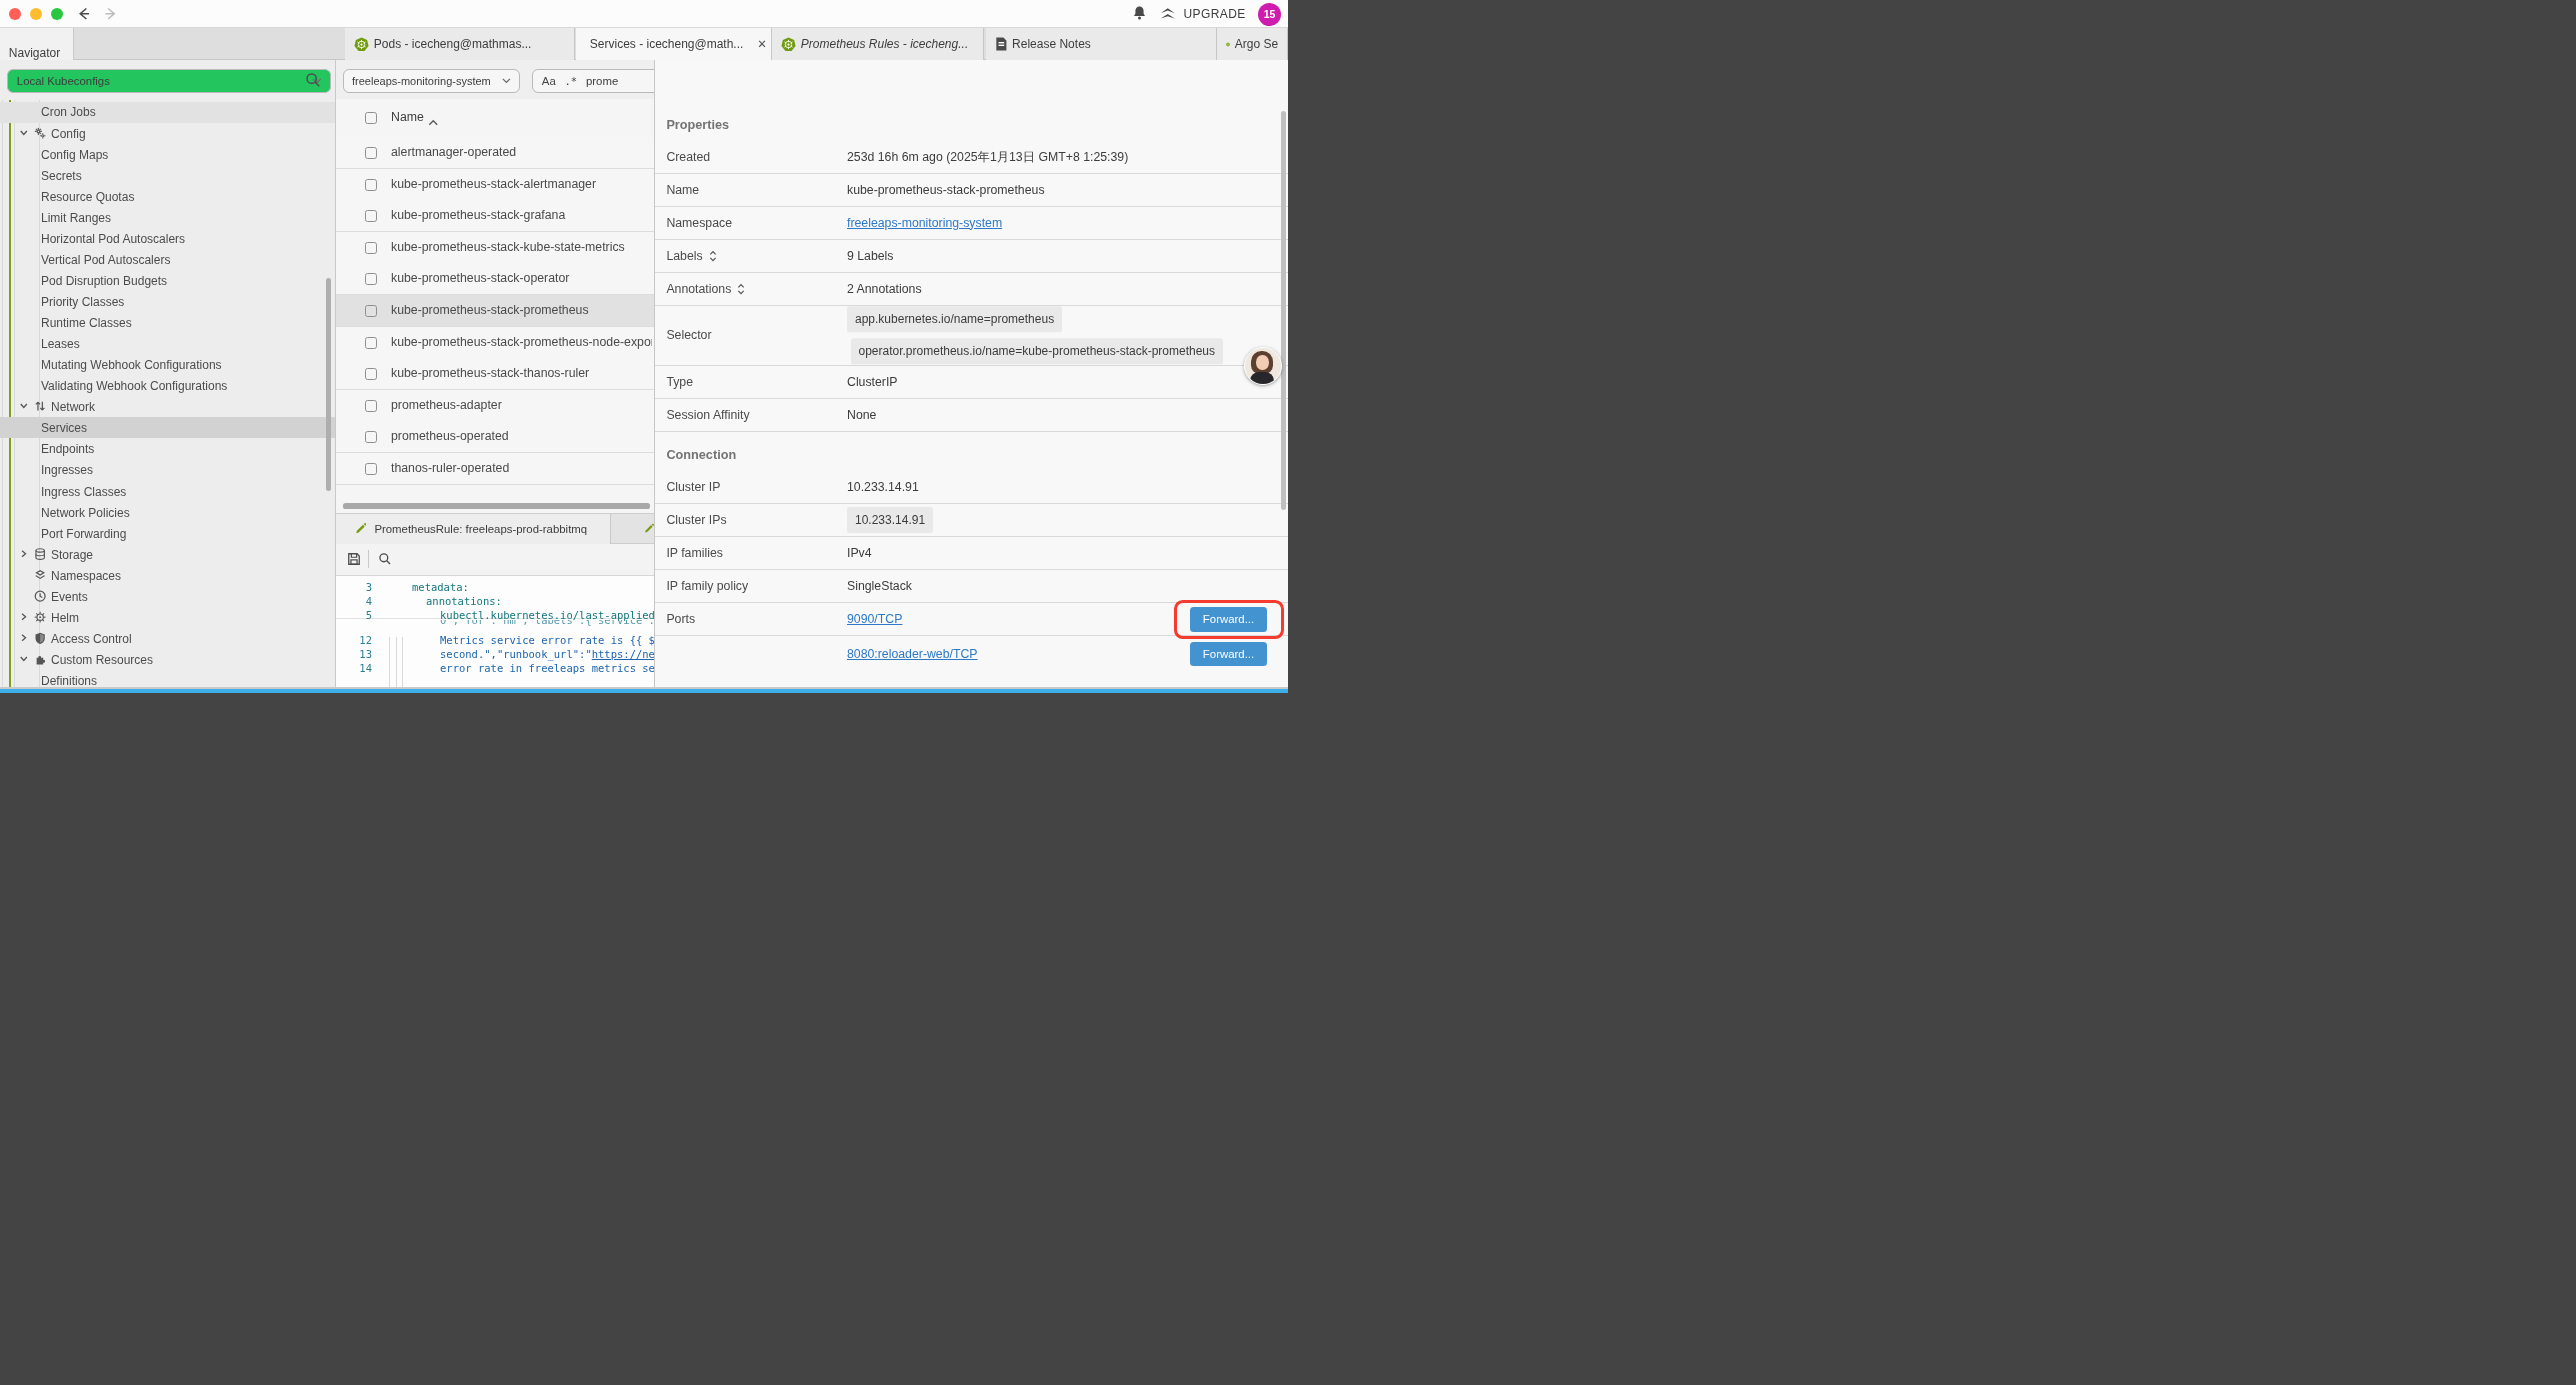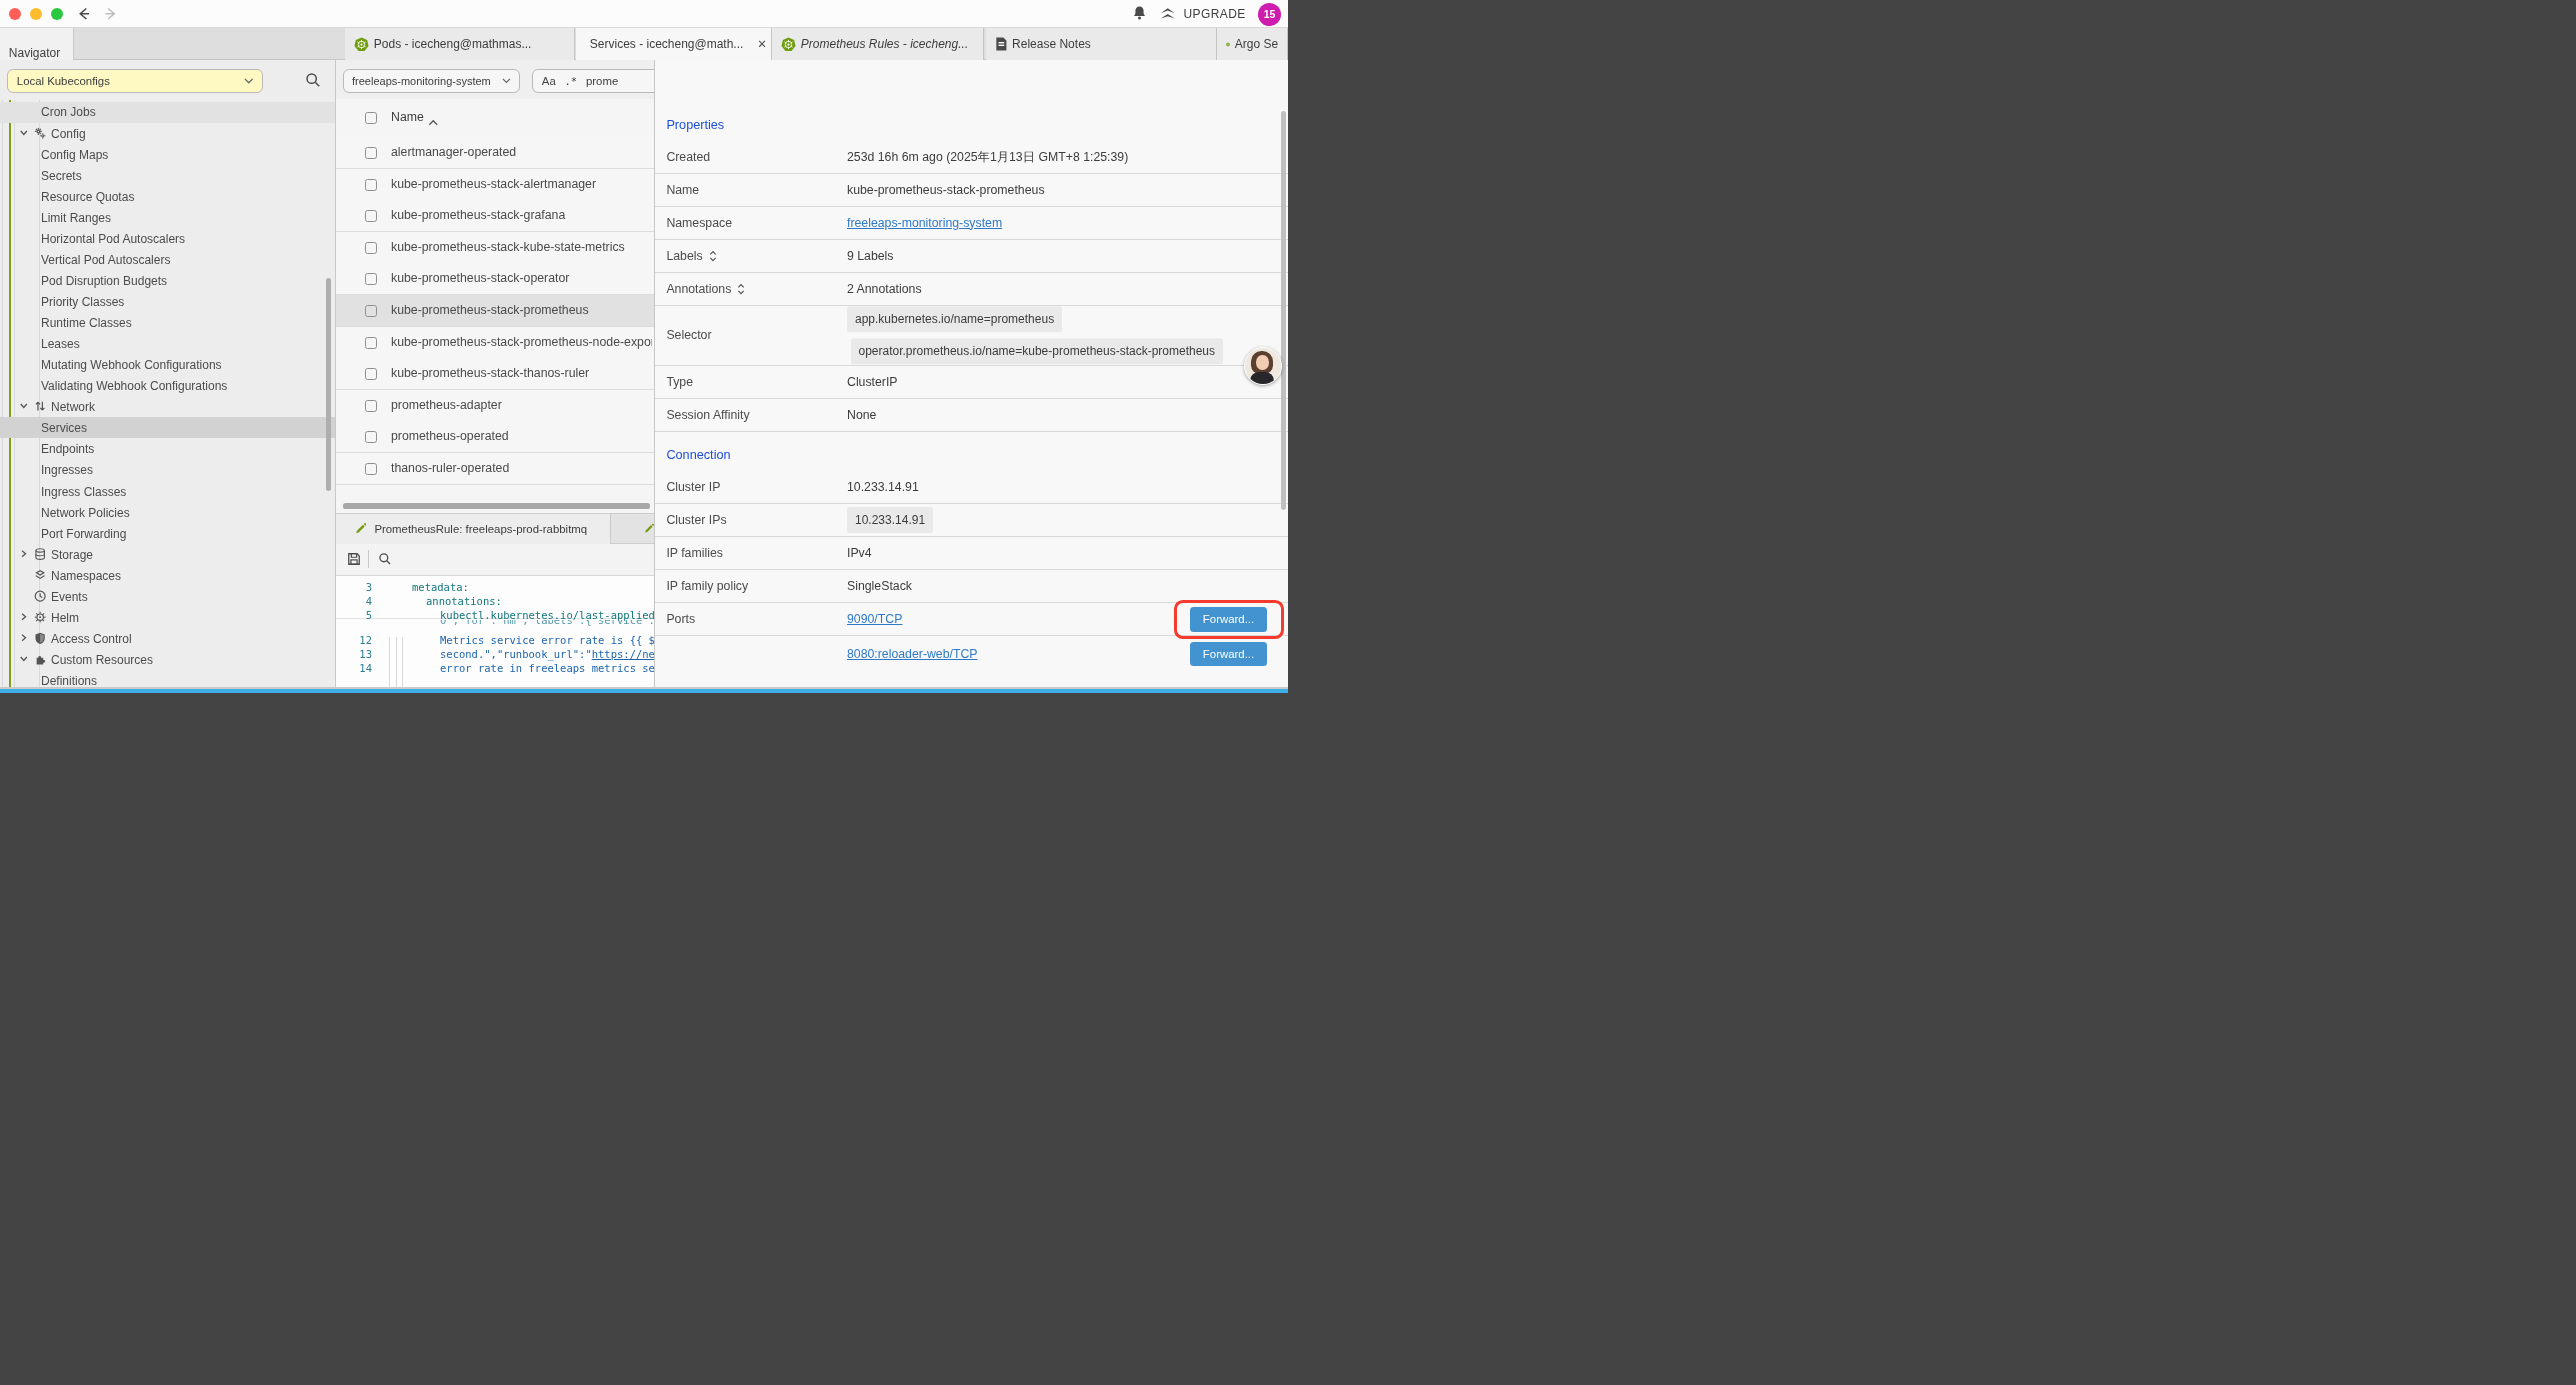--- a/index.html
+++ b/index.html
@@ -24,22 +24,22 @@
              display:flex; align-items:flex-end; padding-left:8.8px; font-size:12px; color:#3f3f3f; }
   .tab { position:absolute; top:0; height:32px; background:#eaeaea; border-right:0.9px solid #c6c6c6;
          display:flex; align-items:center; gap:5px; padding:0 8.8px; font-size:12px; color:#3d3d3d; overflow:hidden; white-space:nowrap; }
   .tab.active { background:#f7f7f7; height:32px; z-index:2; }
   .tab .close { margin-left:8.8px; color:#555; font-size:11.4px; }
   .tab.italic .tab-label { font-style:italic; }
 
   
   .sidebar { position:absolute; left:0; top:60px; width:336px; height:627px; background:#ededed; border-right:0.9px solid #c9c9c9; overflow:hidden; }
   .side-controls { position:absolute; left:0; top:0; width:336px; height:39px; }
-  .kubeconfig-select { position:absolute; left:7px; top:8.8px; width:256px; height:24.6px; border:0.9px solid #b9b9b9; border-radius:6.1px;
-                       background:#fef9c3; display:flex; align-items:center; justify-content:space-between; padding:0 8.8px; font-size:11.4px; color:#3d3d3d; }
+  .kubeconfig-select { position:absolute; left:7px; top:8.8px; width:324px; height:24.6px; border:0.9px solid #b9b9b9; border-radius:6.1px;
+                       background:#22c55e; display:flex; align-items:center; justify-content:space-between; padding:0 8.8px; font-size:11.4px; color:#3d3d3d; }
   .side-search { position:absolute; left:305px; top:12.3px; }
   .tree { position:absolute; left:0; top:40px; width:336px; bottom:0; }
   .guide { position:absolute; top:0; bottom:0; width:0.9px; background:#d9d9d9; }
   .guide.g1{left:1.8px;} .guide.g2{left:8.8px; background:#7f9f1c; width:1.8px;} .guide.g3{left:14px;} .guide.g4{left:39px;}
   .trow { position:absolute; left:0; width:336px; height:21px; display:flex; align-items:center; font-size:12px; color:#4c4c4c; }
   .trow.selected { background:#d2d2d2; }
   .trow.highlighted { background:#e2e2e2; }
   .trow .chev { position:absolute; left:19px; width:10.5px; height:10.5px; display:flex; }
   .trow .gicon { position:absolute; left:34px; width:12.3px; height:12.3px; display:flex; align-items:center; justify-content:center; font-size:11.4px; color:#555; }
   .trow .lbl-child { position:absolute; left:41px; }
@@ -82,21 +82,21 @@
   .code a.clink { color:#1d64ad; text-decoration:underline; }
   .editor .wrapguide { position:absolute; width:0.9px; background:#d8d8d8; top:61px; bottom:0; }
   .editor .folddiv { position:absolute; left:0; width:318px; height:0.9px; background:#e2e2e2; top:42px; }
 
   
   .detail { position:absolute; left:654px; top:60px; width:634px; height:627px; background:#f8f8f8; border-left:0.9px solid #c6c6c6; z-index:5; }
   .dheader { position:absolute; left:0; top:0; width:634px; height:42px; background:#ececec; border-bottom:0.9px solid #c6c6c6; }
   .dtitle { position:absolute; left:12.3px; top:13px; font-size:13px; font-weight:bold; color:#383838; }
   .dh-icons { position:absolute; right:12.3px; top:12.3px; display:flex; gap:14px; align-items:center; }
   .dbody { position:absolute; left:0; top:42px; width:634px; bottom:0; overflow:hidden; }
-  .sechead { font-weight:normal; font-size:12.7px; color:#1d4ed8; padding:16px 0 8.8px 11.4px; }
+  .sechead { font-weight:bold; font-size:12.7px; color:#737373; padding:16px 0 8.8px 11.4px; }
   .drow { position:relative; width:634px; border-bottom:0.9px solid #d9d9d9; }
   .drow .dlabel { position:absolute; left:11.4px; top:50%; transform:translateY(-50%); font-size:12.3px; color:#4b4b4b; display:flex; align-items:center; gap:6.1px; }
   .drow .dvalue { position:absolute; left:192px; top:50%; transform:translateY(-50%); font-size:12.3px; color:#3c3c3c; }
   .dlink { color:#2e79c7; text-decoration:underline; }
   .chip { display:inline-block; background:#e9e9e9; border-radius:2.6px; padding:6px 8px; font-size:12px; color:#3c3c3c; white-space:nowrap; }
   .fwd-btn { position:absolute; left:535px; width:77px; height:24.6px; background:#4493d1; border:none; border-radius:3.5px;
              color:#fff; font-size:11.4px; font-family:"Liberation Sans", sans-serif; }
   .red-annot { position:absolute; left:519px; width:110px; height:39px; border:3.5px solid #f43b2d; border-radius:8.8px; z-index:9; }
   .dscroll { position:absolute; right:1.8px; top:51px; width:5.3px; height:399px; background:#bfbfbf; border-radius:2.6px; }
 

